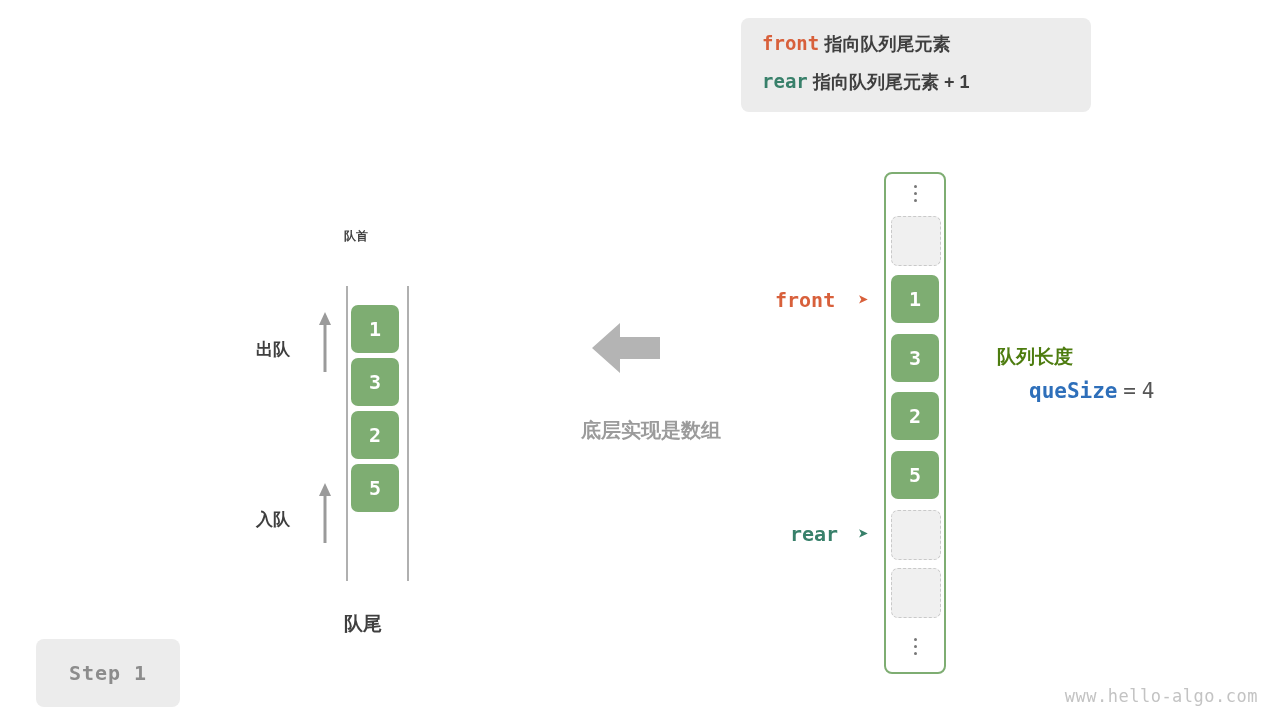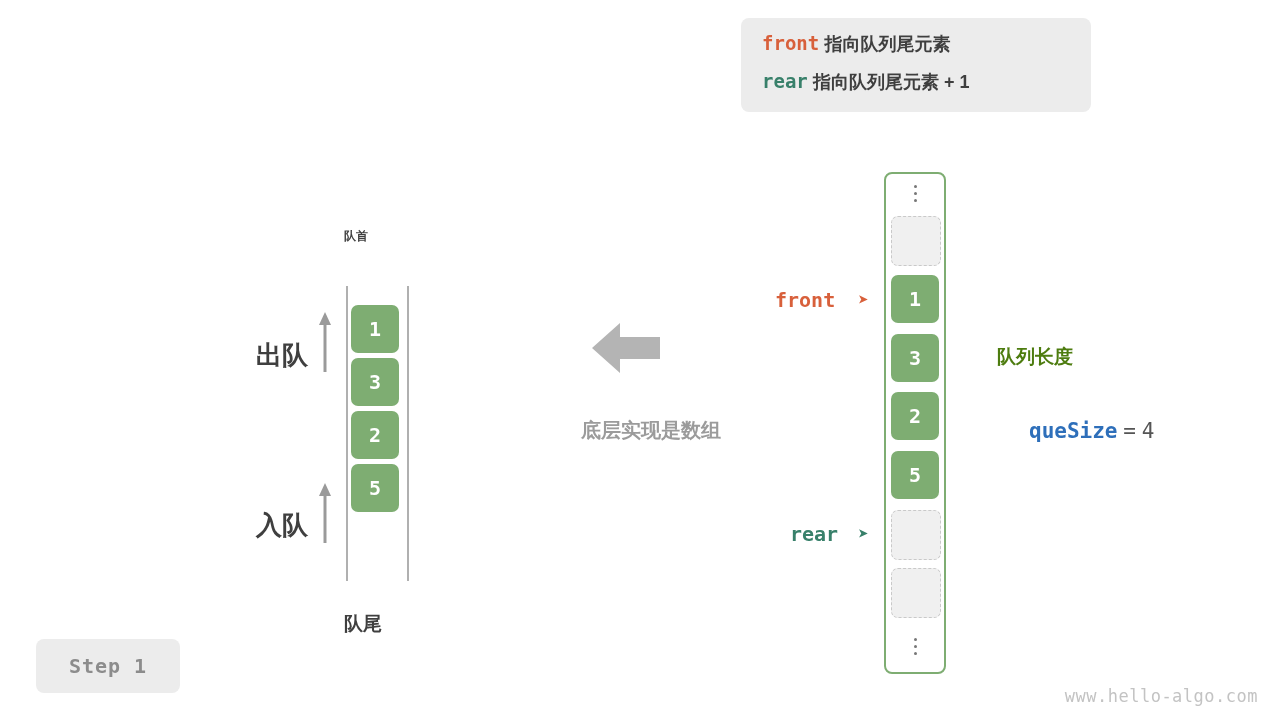--- a/index.html
+++ b/index.html
@@ -103,21 +103,21 @@
   }
 
   
   .lq1 { left: 351px; top: 305px; }
   .lq2 { left: 351px; top: 358px; }
   .lq3 { left: 351px; top: 411px; }
   .lq4 { left: 351px; top: 464px; }
 
   .op-label {
     position: absolute;
-    font-size: 26px;
+    font-size: 17px;
     font-weight: bold;
     color: #3f3f3f;
   }
   .op-dequeue { left: 256px; top: 338px; }
   .op-enqueue { left: 256px; top: 508px; }
 
   .arrow-up {
     position: absolute;
     width: 18px;
     height: 60px;
@@ -210,30 +210,29 @@
     font-size: 19px;
     font-weight: bold;
     color: #4d7c0f;
   }
   .note-formula {
     position: absolute;
     left: 1029px;
     top: 379px;
     font-size: 21px;
     white-space: nowrap;
-    margin-top: 40px;
   }
 
   
   .step-badge {
     position: absolute;
     left: 36px;
     top: 639px;
     width: 144px;
-    height: 54px;
+    height: 68px;
     background: #ececec;
     border-radius: 8px;
     display: flex;
     align-items: center;
     justify-content: center;
     font-family: "DejaVu Sans Mono", monospace;
     font-size: 20px;
     font-weight: bold;
     color: #8c8c8c;
     letter-spacing: 1px;

